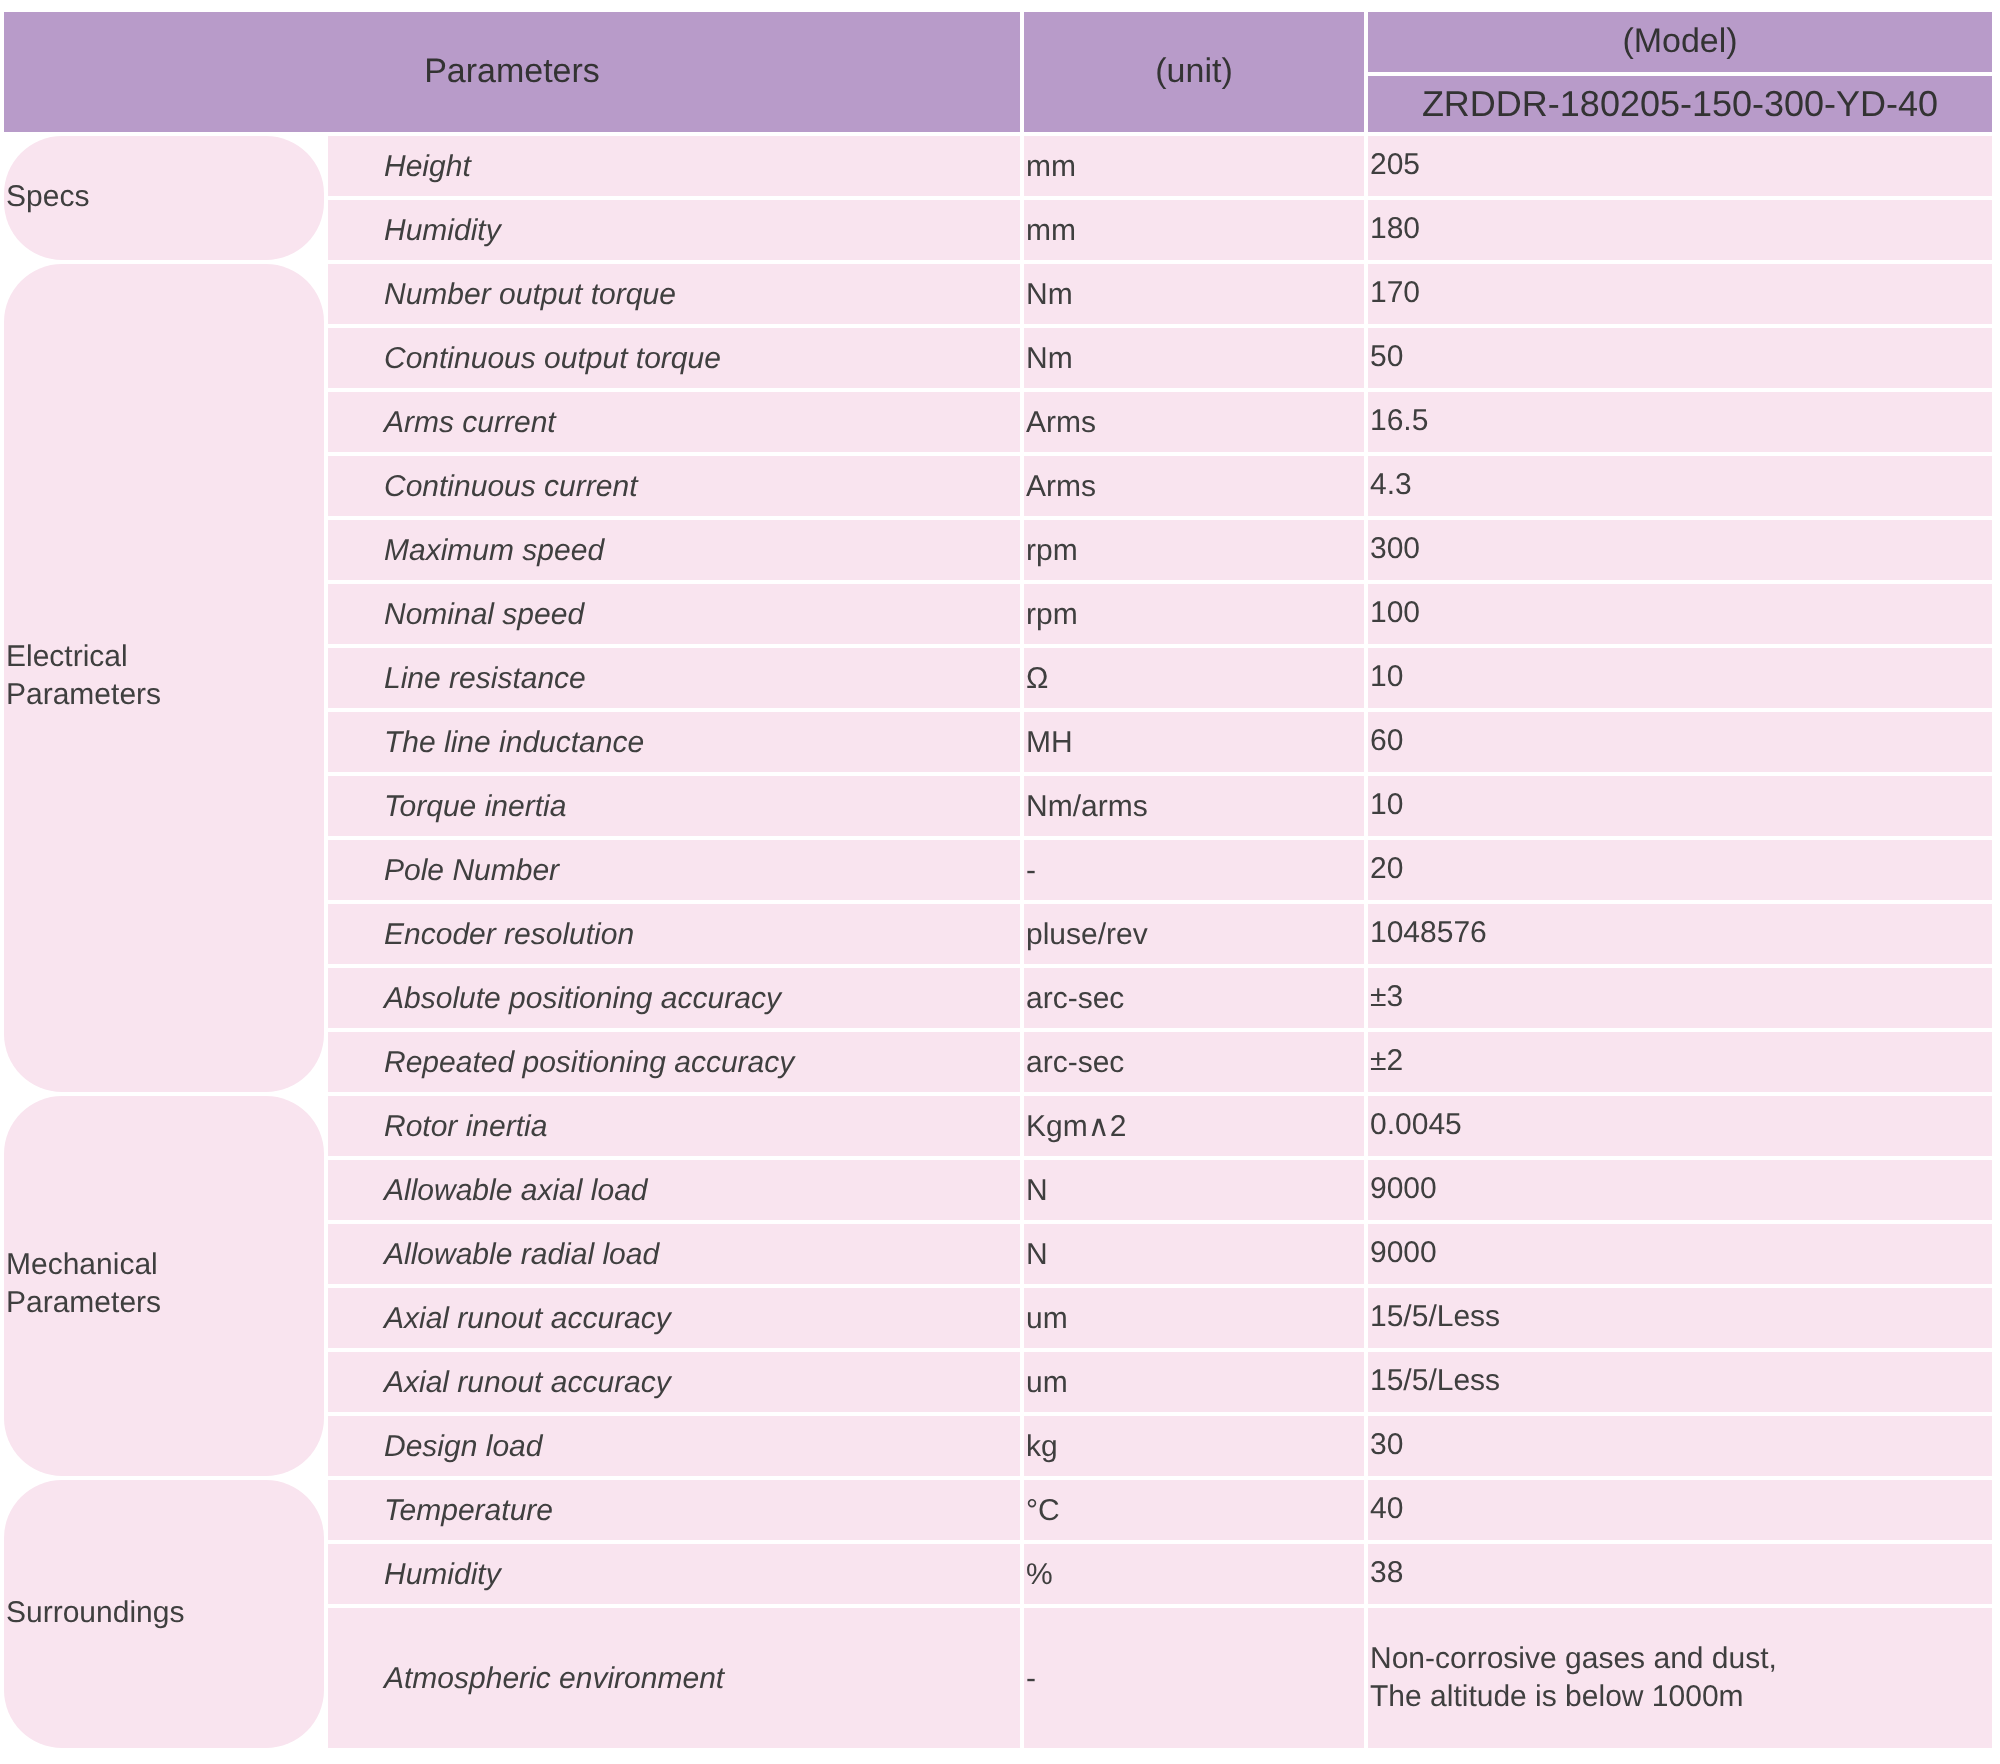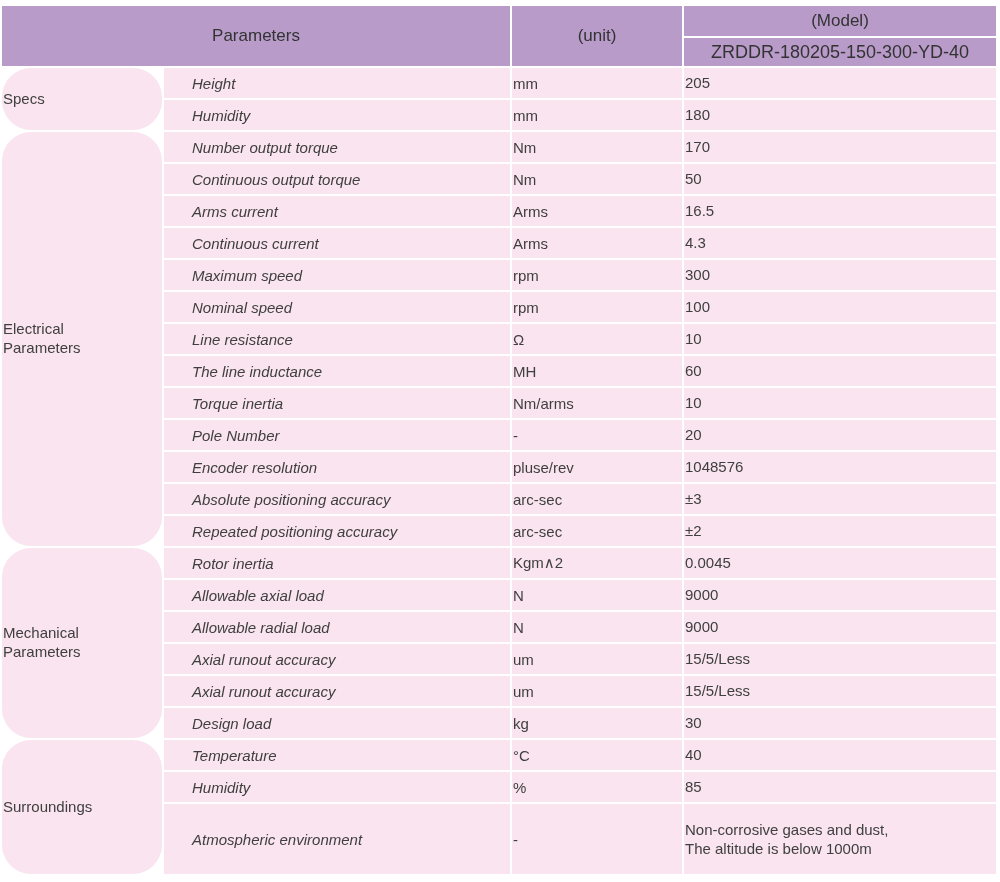--- a/index.html
+++ b/index.html
@@ -200,21 +200,21 @@
         </tr>
         <tr>
           <td class="cat" rowspan="3">Surroundings</td>
           <td class="param">Temperature</td>
           <td class="unit">°C</td>
           <td class="val">40</td>
         </tr>
         <tr>
           <td class="param">Humidity</td>
           <td class="unit">%</td>
-          <td class="val">85</td>
+          <td class="val">38</td>
         </tr>
         <tr class="tall">
           <td class="param">Atmospheric environment</td>
           <td class="unit">-</td>
           <td class="val">Non-corrosive gases and dust,
 The altitude is below 1000m</td>
         </tr>
       </tbody>
   </table>
 

